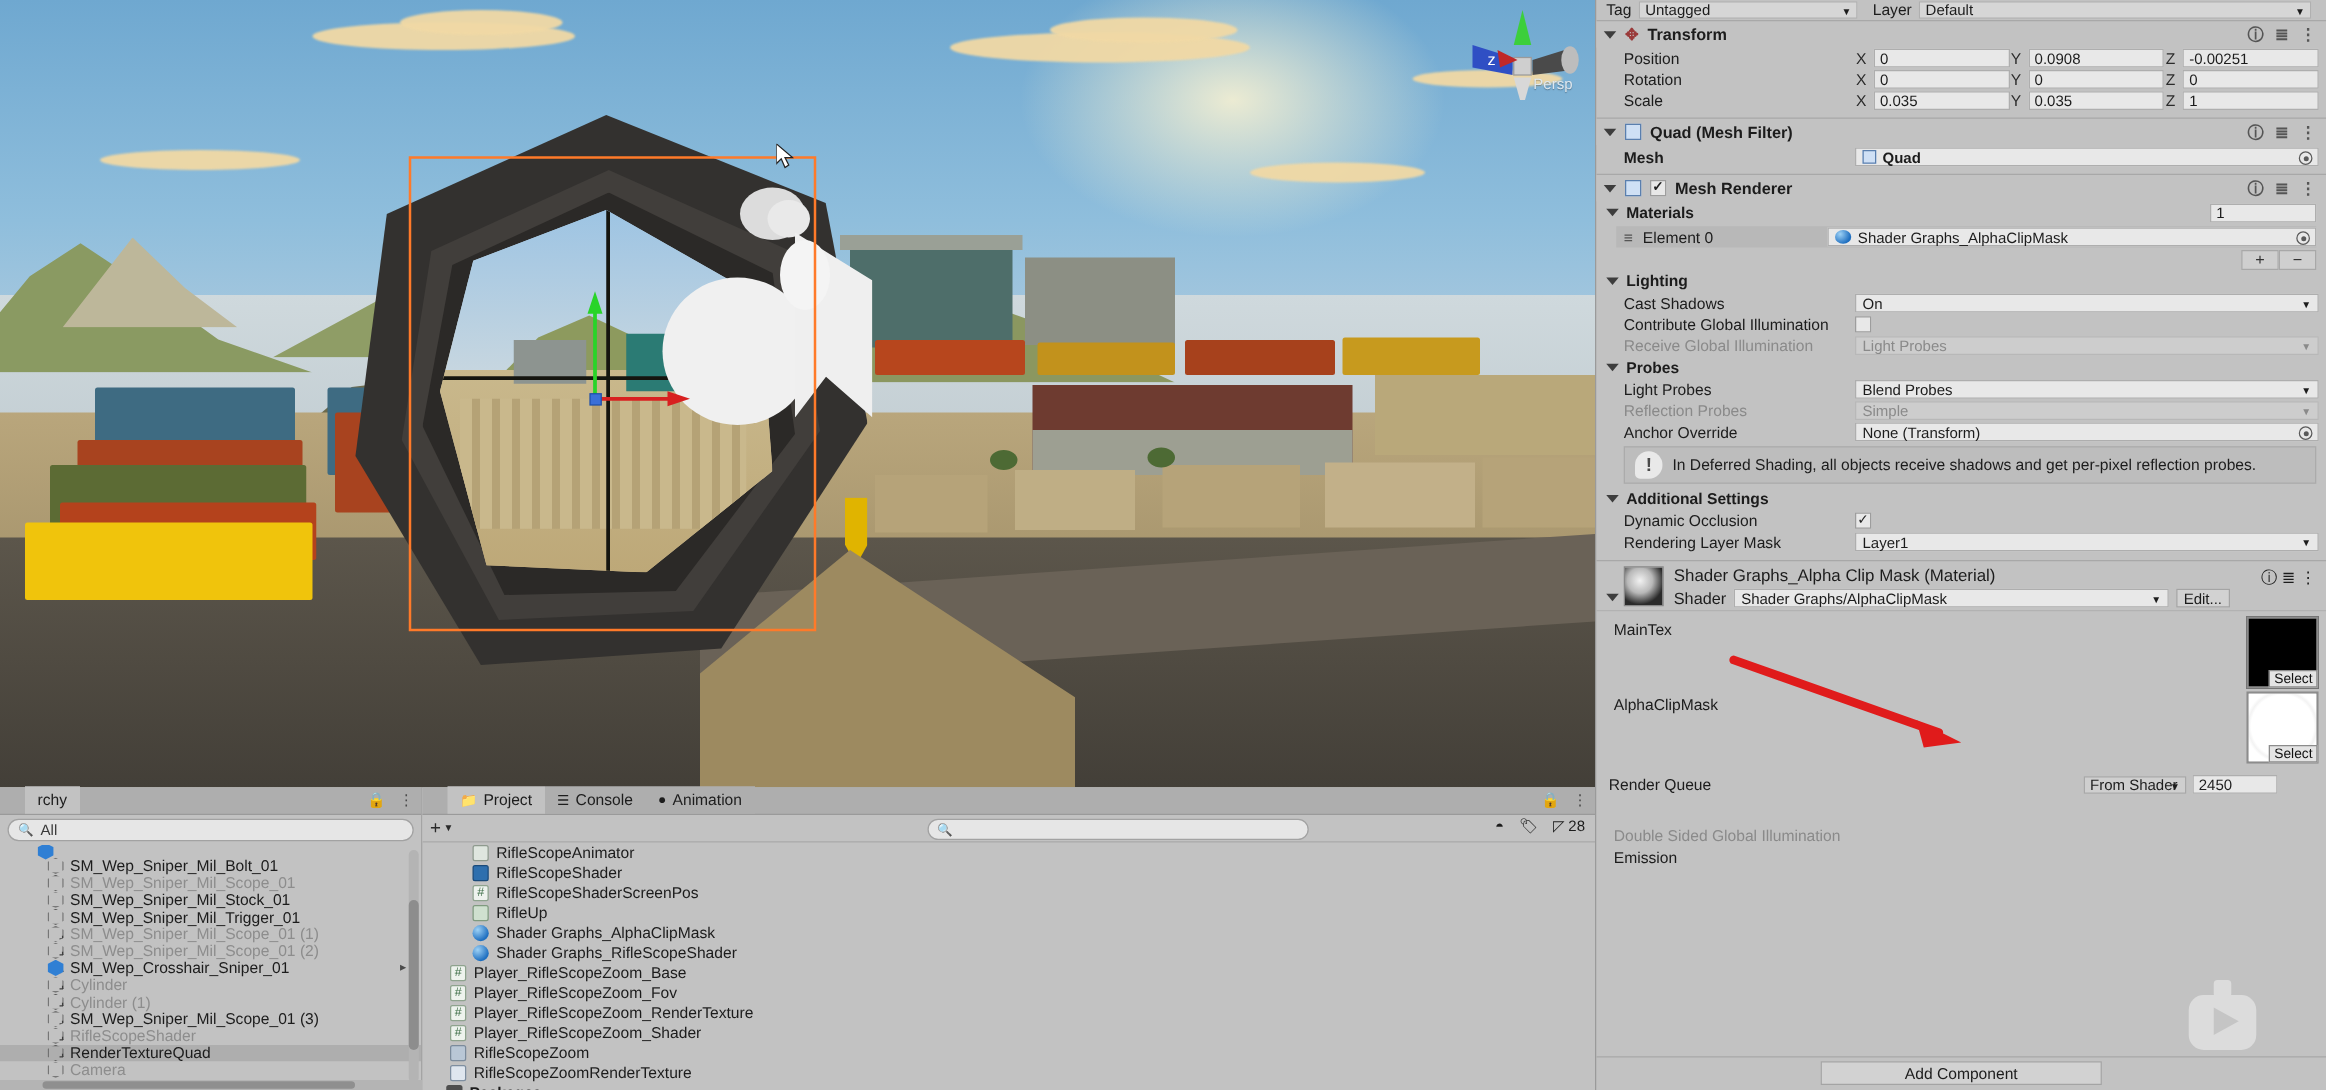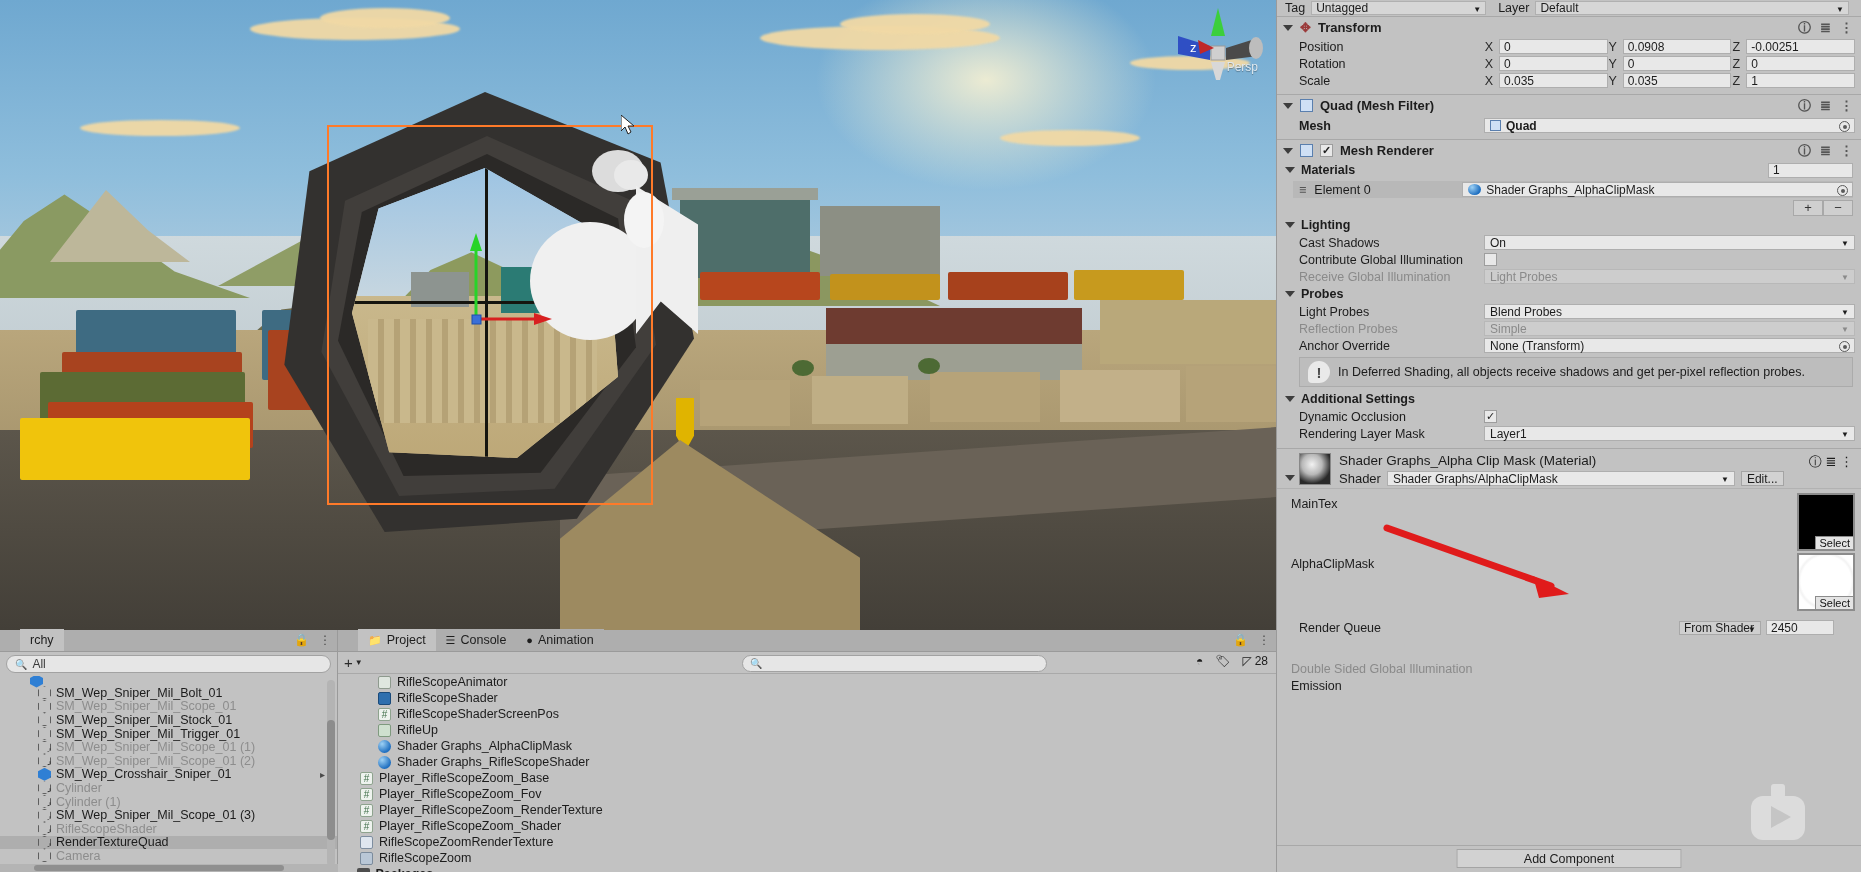--- a/index.html
+++ b/index.html
@@ -520,26 +520,26 @@
       </div>
       <div class="proj-row">
         <span class="i-sq i-script">#</span>
         <span>Player_RifleScopeZoom_RenderTexture</span>
       </div>
       <div class="proj-row">
         <span class="i-sq i-script">#</span>
         <span>Player_RifleScopeZoom_Shader</span>
       </div>
       <div class="proj-row">
+        <span class="i-sq" style="background:#b9c7d6;border:1px solid #7b8b9c;"></span>
+        <span>RifleScopeZoom</span>
+      </div>
+      <div class="proj-row">
         <span class="i-sq i-rt"></span>
         <span>RifleScopeZoomRenderTexture</span>
-      </div>
-      <div class="proj-row">
-        <span class="i-sq" style="background:#b9c7d6;border:1px solid #7b8b9c;"></span>
-        <span>RifleScopeZoom</span>
       </div>
       <div class="proj-row root">
         <span style="font-size:9px;">▸</span>
         <span class="i-sq i-folder"></span>
         <span>Packages</span>
       </div>
     </div>
   </div>
 
   <div id="inspector">
@@ -776,21 +776,21 @@
         <span class="tex-select">Select</span>
       </div>
 
       <div style="position:absolute;left:14px;top:68px;font-size:12.5px;">AlphaClipMask</div>
       <div class="tex-slot" style="top:64px;background:#fff;">
         <div style="position:absolute;left:0;top:0;width:100%;height:100%;
                     background:radial-gradient(circle at 50% 48%, #ffffff 64%, #f3f3f3 70%, #ffffff 76%);"></div>
         <span class="tex-select">Select</span>
       </div>
 
-      <div class="row" style="position:absolute;left:0;top:130px;width:100%;padding-left:22px;">
+      <div class="row" style="position:absolute;left:0;top:130px;width:100%;padding-left:10px;">
         <span class="lbl" style="width:380px;flex:0 0 380px;">Render Queue</span>
         <div class="mini-field" style="width:82px;background:#cfcfcf;border-color:#a8a8a8;">
           <span>From Shader</span>
           <span class="caret" style="font-size:8px;">▼</span>
         </div>
         <span class="num" style="max-width:68px;margin:0 6px 0 5px;">
           <span>2450</span>
         </span>
       </div>
     </div>

